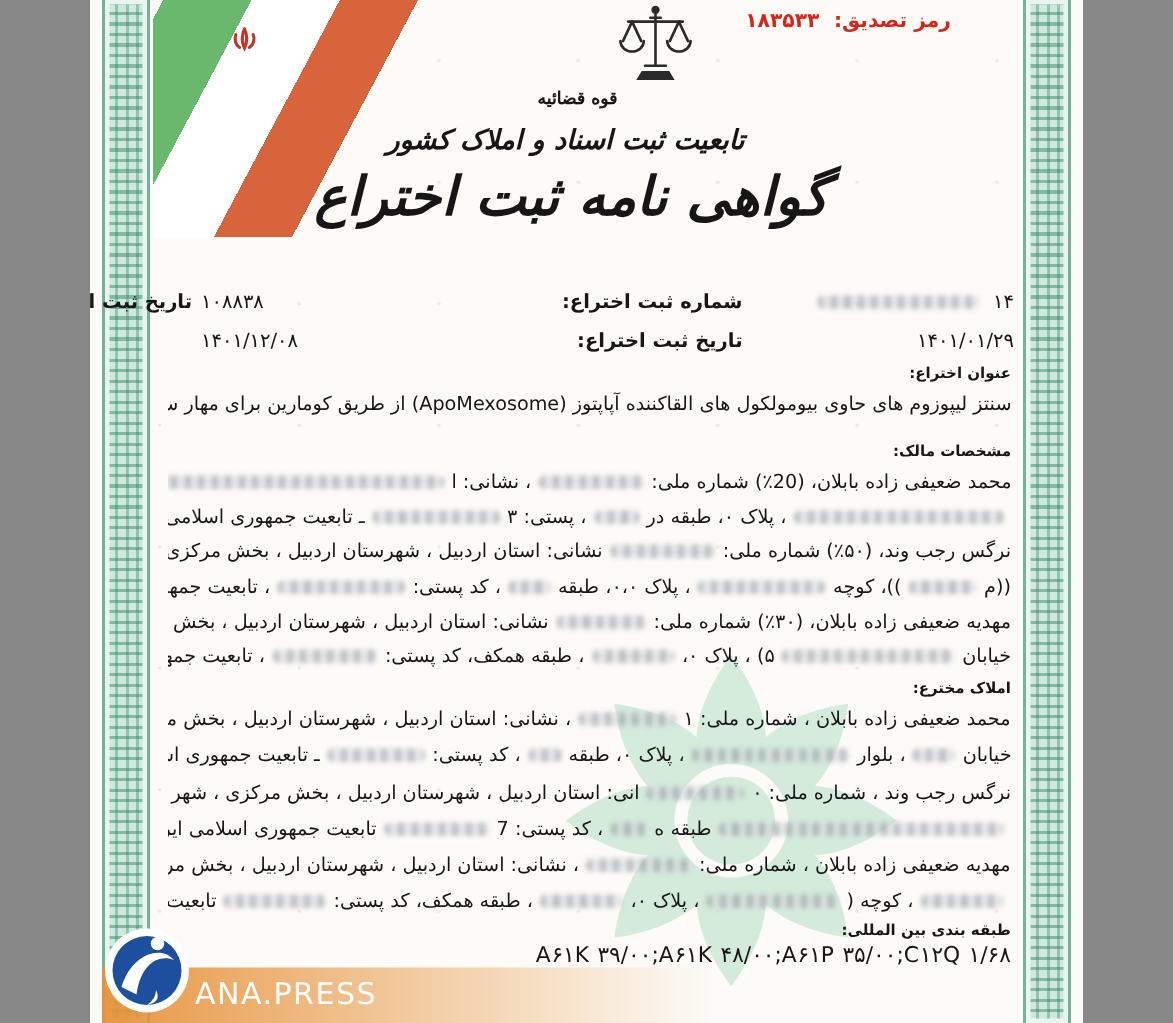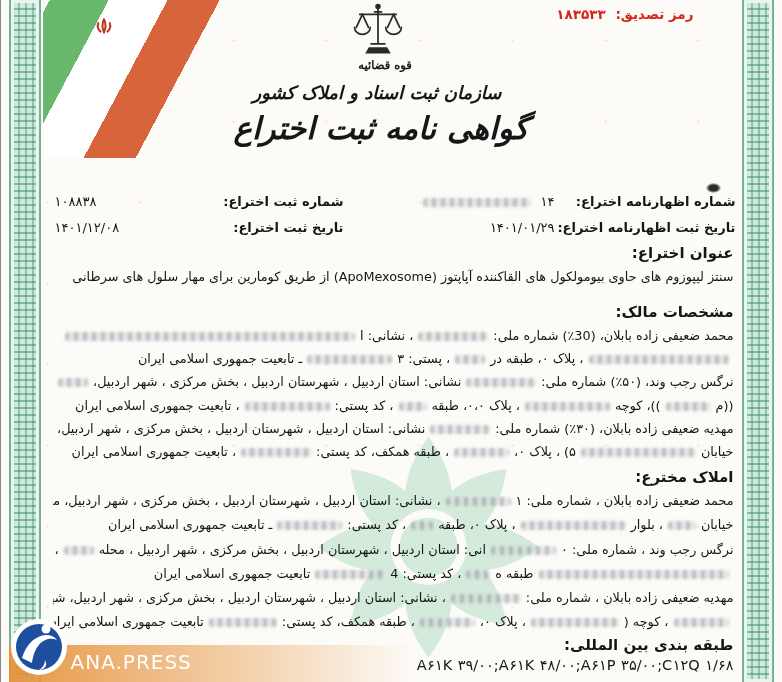--- a/index.html
+++ b/index.html
@@ -1,18 +1,18 @@
 <!DOCTYPE html>
 <html lang="fa"><head>
 <meta charset="utf-8">
 <style>
   * { margin:0; padding:0; box-sizing:border-box; }
   body { background:#888; font-family:"DejaVu Sans", sans-serif; }
   .page {
-    position:relative; width:781px; height:682px; margin:0 auto;
+    position:relative; width:662px; height:682px; margin:0 auto;
     background-color:#fcfbf7; overflow:hidden; color:#161616;
     background-image: radial-gradient(rgba(205,95,85,0.15) 1px, transparent 1.4px);
     background-size: 93px 81px;
   }
   
   .gstrip {
     position:absolute; top:0; bottom:0; width:32px;
     background-color:#cfeadd;
     background-image:
       repeating-linear-gradient(0deg, rgba(54,138,102,0.50) 0 2px, transparent 2px 7px),
@@ -32,40 +32,40 @@
       rgba(0,0,0,0) 156px);
   }
   .flag-emblem { position:absolute; left:52px; top:17px; width:18px; height:20px; }
   
   .verify { position:absolute; top:6px; right:88px; direction:rtl; color:#d3271c; font-weight:bold; font-size:13.5px; }
   .verify .code { letter-spacing:1px; margin-right:5px; }
   
   .scales { position:absolute; left:351px; top:2px; width:52px; height:56px; }
   .judiciary { position:absolute; top:58px; left:0; right:12px; text-align:center; font-size:11.5px; font-weight:bold; font-family:"DejaVu Serif", serif; }
   .org { position:absolute; top:82px; left:0; right:28px; text-align:center; font-size:18px; font-weight:bold; font-style:italic; font-family:"DejaVu Serif", serif; }
-  .big-title { position:absolute; top:110px; left:0; right:20px; text-align:center; font-size:31px; font-weight:bold; font-style:italic; font-family:"DejaVu Serif", serif; }
+  .big-title { position:absolute; top:110px; left:0; right:20px; text-align:center; font-size:36px; font-weight:bold; font-style:italic; font-family:"DejaVu Serif", serif; }
   
   .fields {
     position:absolute; top:194px; right:46px; left:54px; direction:rtl;
     display:grid; grid-template-columns: 175px 205px 150px 1fr;
     column-gap:6px; row-gap:11px; font-size:13px; align-items:center;
   }
   .fields .lbl { font-weight:bold; white-space:nowrap; }
   .fields .val { white-space:nowrap; }
   .fields .val.end { justify-self:end; }
   
   .redact {
     display:inline-block; vertical-align:middle; height:9px; margin:0 5px;
     border-radius:4px; opacity:.6;
     background-image: repeating-linear-gradient(90deg, #8e949c 0 4px, #d9dbdf 4px 9px);
     filter: blur(1.6px);
   }
   
   .content { position:absolute; top:244px; left:52px; right:48px; direction:rtl; text-align:right; font-size:12.8px; }
-  .content h3 { font-size:15px; font-weight:bold; margin:0 0 3px; }
+  .content h3 { font-size:10px; font-weight:bold; margin:0 0 3px; }
   .h-owner { margin-top:4px !important; }
   .h-inventor { margin-top:5px !important; }
   .h-class { margin-top:2px !important; }
   .title-line { line-height:24px; white-space:nowrap; overflow:hidden; margin-bottom:14px; }
   .tline { line-height:23.2px; white-space:nowrap; overflow:hidden; }
   .inv .tline { line-height:24.2px; }
   .codes { direction:ltr; text-align:right; font-size:14.5px; letter-spacing:.5px; margin-top:3px; white-space:nowrap; }
   
   .wm { position:absolute; left:255px; top:423px; width:345px; height:250px; pointer-events:none; }
   
@@ -111,21 +111,21 @@
       <path d="M3 28 a9 8 0 0 0 18 0"></path>
       <line x1="48" y1="13" x2="41" y2="28"></line>
       <line x1="48" y1="13" x2="55" y2="28"></line>
       <path d="M39 28 a9 8 0 0 0 18 0"></path>
       <line x1="22" y1="47" x2="38" y2="47"></line>
       <path d="M20 52 h20 l3 5 h-26 z" fill="#2a2a2a"></path>
     </g>
   </svg>
 
   <div class="judiciary">قوه قضائیه</div>
-  <div class="org">سازمان ثبت اسناد و املاک کشور</div>
+  <div class="org">تابعیت ثبت اسناد و املاک کشور</div>
   <div class="big-title">گواهی نامه ثبت اختراع</div>
 
   <svg class="wm" viewBox="0 0 200 145">
     <g fill="#a5d9ba" opacity="0.45">
       <g>
         <path d="M100 8 C118 32 118 54 100 72 C82 54 82 32 100 8"></path>
         <path transform="rotate(45 100 72)" d="M100 8 C118 32 118 54 100 72 C82 54 82 32 100 8"></path>
         <path transform="rotate(90 100 72)" d="M100 8 C118 32 118 54 100 72 C82 54 82 32 100 8"></path>
         <path transform="rotate(135 100 72)" d="M100 8 C118 32 118 54 100 72 C82 54 82 32 100 8"></path>
         <path transform="rotate(180 100 72)" d="M100 8 C118 32 118 54 100 72 C82 54 82 32 100 8"></path>
@@ -134,54 +134,53 @@
         <path transform="rotate(315 100 72)" d="M100 8 C118 32 118 54 100 72 C82 54 82 32 100 8"></path>
       </g>
       <circle cx="100" cy="72" r="22" fill="#fcfbf7"></circle>
       <circle cx="100" cy="72" r="17" fill="#a5d9ba"></circle>
     </g>
   </svg>
 
   <div class="smudge"></div>
 
   <div class="fields">
-    <div class="lbl">شماره اظهارنامه اختراع:</div>
     <div class="val">
       <span>۱۴</span>
       <span class="redact" style="width:108px"></span>
     </div>
     <div class="lbl">شماره ثبت اختراع:</div>
     <div class="val end">۱۰۸۸۳۸</div>
 
     <div class="lbl">تاریخ ثبت اظهارنامه اختراع:</div>
     <div class="val">۱۴۰۱/۰۱/۲۹</div>
     <div class="lbl">تاریخ ثبت اختراع:</div>
     <div class="val end">۱۴۰۱/۱۲/۰۸</div>
   </div>
 
   <div class="content">
     <h3>عنوان اختراع:</h3>
     <div class="title-line">سنتز لیپوزوم های حاوی بیومولکول های القاکننده آپاپتوز (ApoMexosome) از طریق کومارین برای مهار سلول های سرطانی</div>
 
     <h3 class="h-owner">مشخصات مالک:</h3>
     <div>
-        <div class="tline"><span>محمد ضعیفی زاده بابلان، (30٪) شماره ملی:</span><span class="redact" style="width: 70px;"></span><span>، نشانی: ا</span><span class="redact" style="width: 290px;"></span></div>
+        <div class="tline"><span>محمد ضعیفی زاده بابلان، (20٪) شماره ملی:</span><span class="redact" style="width: 70px;"></span><span>، نشانی: ا</span><span class="redact" style="width: 290px;"></span></div>
         <div class="tline"><span class="redact" style="width: 140px;"></span><span>، پلاک ۰، طبقه در</span><span class="redact" style="width: 30px;"></span><span>، پستی: ۳</span><span class="redact" style="width: 85px;"></span><span>ـ تابعیت جمهوری اسلامی ایران</span></div>
         <div class="tline"><span>نرگس رجب وند، (۵۰٪) شماره ملی:</span><span class="redact" style="width: 70px;"></span><span>نشانی: استان اردبیل ، شهرستان اردبیل ، بخش مرکزی ، شهر اردبیل،</span><span class="redact" style="width: 30px;"></span></div>
         <div class="tline"><span>((م</span><span class="redact" style="width: 45px;"></span><span>))، کوچه</span><span class="redact" style="width: 85px;"></span><span>، پلاک ۰،۰، طبقه</span><span class="redact" style="width: 28px;"></span><span>، کد پستی:</span><span class="redact" style="width: 85px;"></span><span>، تابعیت جمهوری اسلامی ایران</span></div>
         <div class="tline"><span>مهدیه ضعیفی زاده بابلان، (۳۰٪) شماره ملی:</span><span class="redact" style="width: 60px;"></span><span>نشانی: استان اردبیل ، شهرستان اردبیل ، بخش مرکزی ، شهر اردبیل، ش</span></div>
         <div class="tline"><span>خیابان</span><span class="redact" style="width: 115px;"></span><span>۵) ، پلاک ۰،</span><span class="redact" style="width: 55px;"></span><span>، طبقه همکف، کد پستی:</span><span class="redact" style="width: 70px;"></span><span>، تابعیت جمهوری اسلامی ایران</span></div>
       </div>
 
     <h3 class="h-inventor">املاک مخترع:</h3>
     <div class="inv">
         <div class="tline"><span>محمد ضعیفی زاده بابلان ، شماره ملی: ۱</span><span class="redact" style="width: 65px;"></span><span>، نشانی: استان اردبیل ، شهرستان اردبیل ، بخش مرکزی ، شهر اردبیل، محله</span></div>
         <div class="tline"><span>خیابان</span><span class="redact" style="width: 28px;"></span><span>، بلوار</span><span class="redact" style="width: 105px;"></span><span>، پلاک ۰، طبقه</span><span class="redact" style="width: 22px;"></span><span>، کد پستی:</span><span class="redact" style="width: 65px;"></span><span>ـ تابعیت جمهوری اسلامی ایران</span></div>
         <div class="tline"><span>نرگس رجب وند ، شماره ملی: ۰</span><span class="redact" style="width: 65px;"></span><span>انی: استان اردبیل ، شهرستان اردبیل ، بخش مرکزی ، شهر اردبیل ، محله</span><span class="redact" style="width: 30px;"></span><span>، کوچه ((س</span></div>
-        <div class="tline"><span class="redact" style="width: 190px;"></span><span>طبقه ه</span><span class="redact" style="width: 24px;"></span><span>، کد پستی: 4</span><span class="redact" style="width: 70px;"></span><span>تابعیت جمهوری اسلامی ایران</span></div>
+        <div class="tline"><span class="redact" style="width: 190px;"></span><span>طبقه ه</span><span class="redact" style="width: 24px;"></span><span>، کد پستی: 7</span><span class="redact" style="width: 70px;"></span><span>تابعیت جمهوری اسلامی ایران</span></div>
         <div class="tline"><span>مهدیه ضعیفی زاده بابلان ، شماره ملی:</span><span class="redact" style="width: 70px;"></span><span>، نشانی: استان اردبیل ، شهرستان اردبیل ، بخش مرکزی ، شهر اردبیل، شهرک</span></div>
         <div class="tline"><span class="redact" style="width: 55px;"></span><span>، کوچه (</span><span class="redact" style="width: 88px;"></span><span>، پلاک ۰،</span><span class="redact" style="width: 55px;"></span><span>، طبقه همکف، کد پستی:</span><span class="redact" style="width: 68px;"></span><span>تابعیت جمهوری اسلامی ایران</span></div>
       </div>
 
     <h3 class="h-class">طبقه بندی بین المللی:</h3>
     <div class="codes">A۶۱K ۳۹/۰۰;A۶۱K ۴۸/۰۰;A۶۱P ۳۵/۰۰;C۱۲Q ۱/۶۸</div>
   </div>
 
   <div class="pressbar">
     <span class="presstext">ANA.PRESS</span>

